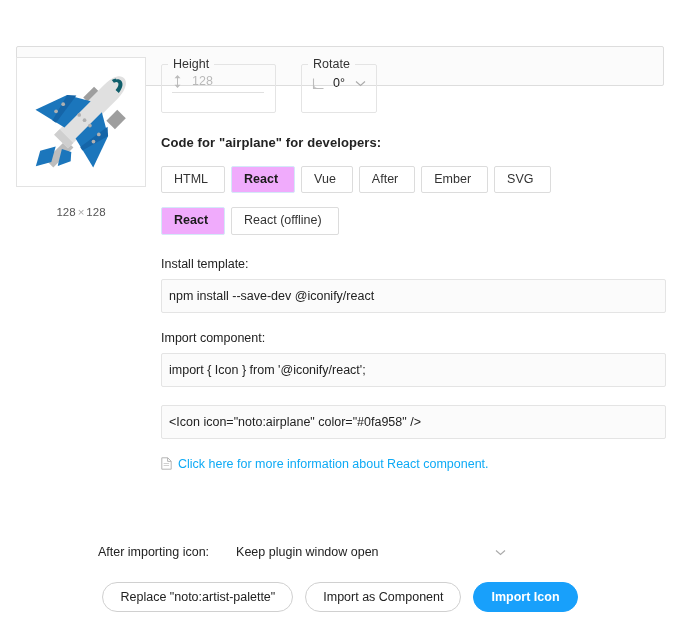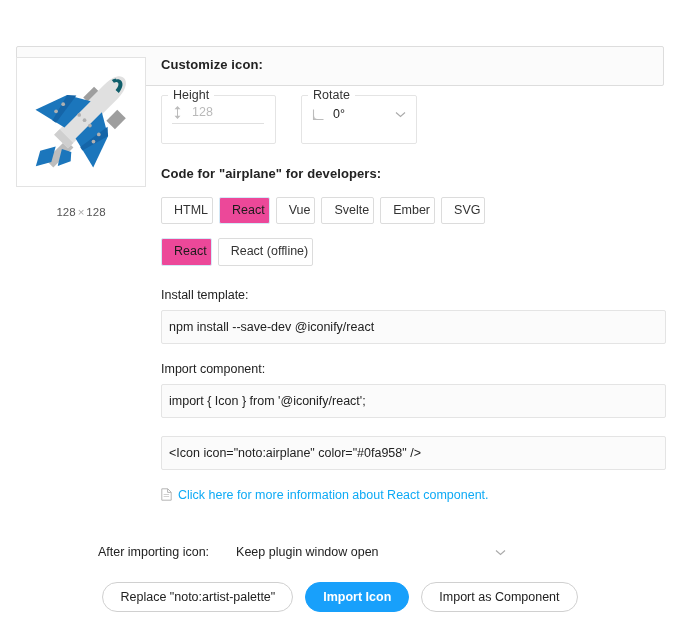--- a/index.html
+++ b/index.html
@@ -61,21 +61,21 @@
     border-radius: 2px;
     height: 56px;
     position: relative;
   }
   fieldset.ctl legend {
     font-size: 12.5px; color: #333333;
     padding: 0 5px; margin-left: 6px;
   }
   .ctl-height { width: 115px; }
   .ctl-flip   { width: 88px; }
-  .ctl-rotate { width: 116px; }
+  .ctl-rotate { width: 76px; }
 
   .ctl-body {
     display: flex; align-items: center; height: 30px;
     padding: 0 10px; margin-top: -3px;
   }
   .ico { flex: 0 0 auto; display: inline-flex; align-items: center; }
 
   .height-input {
     display: flex; align-items: center; gap: 9px;
     border-bottom: 1px solid #e0e0e0;
@@ -90,30 +90,30 @@
   .rotate-left { display: flex; align-items: center; gap: 8px; }
   .rotate-value { font-size: 12.5px; color: #222222; }
 
   
   .tabs { display: flex; gap: 6px; margin-bottom: 14px; flex-wrap: wrap; }
   .tab {
     border: 1px solid #dcdcdc;
     background: #ffffff;
     border-radius: 2px;
     font-size: 12.5px; color: #333333;
-    padding: 5px 4px 6px 12px;
+    padding: 5px 16px 6px 12px;
     cursor: pointer;
     line-height: 1.15;
     white-space: nowrap;
   }
   .tab.active {
-    background: #ec4899;
+    background: #f0abfc;
     border-color: #d4e9f7;
     color: #1b1b1b;
-    font-weight: normal;
+    font-weight: bold;
   }
   .tabs-sub { margin-bottom: 22px; }
 
   
   .label {
     font-size: 12.5px; color: #222222;
     margin: 0 0 8px 0;
   }
   .codebox {
     border: 1px solid #e4e4e4;
@@ -221,21 +221,20 @@
         <circle fill="#b0b0b0" cx="78" cy="86" r="2.1"></circle>
       </svg>
     </span>
   </div>
   <div class="preview-size">
     <span>128</span><span class="x">×</span><span>128</span>
   </div>
 
   <div class="main">
 
-    <h2 class="section-title">Customize icon:</h2>
 
     <div class="customize-row">
 
       <fieldset class="ctl ctl-height">
         <legend>Height</legend>
         <div class="ctl-body">
           <div class="height-input">
             <span class="ico">
               <svg width="11" height="15" viewBox="0 0 11 15" aria-hidden="true">
                 <path d="M5.5 1l3 3.2H2.5zM5.5 14l3-3.2H2.5z" fill="#bcbcbc"></path>
@@ -269,21 +268,21 @@
       </fieldset>
 
     </div>
 
     <h2 class="section-title">Code for "airplane" for developers:</h2>
 
     <div class="tabs">
       <button class="tab">HTML</button>
       <button class="tab active">React</button>
       <button class="tab">Vue</button>
-      <button class="tab">Svelte</button>
+      <button class="tab">After</button>
       <button class="tab">Ember</button>
       <button class="tab">SVG</button>
     </div>
 
     <div class="tabs tabs-sub">
       <button class="tab active">React</button>
       <button class="tab">React (offline)</button>
     </div>
 
     <p class="label">Install template:</p>
@@ -315,17 +314,17 @@
       <span class="ico">
         <svg width="11" height="7" viewBox="0 0 11 7" aria-hidden="true">
           <path d="M1 1.5L5.5 5.5 10 1.5" stroke="#aaaaaa" stroke-width="1.1" fill="none"></path>
         </svg>
       </span>
     </span>
   </div>
 
   <div class="buttons-row">
     <button class="btn">Replace "noto:artist-palette"</button>
+    <button class="btn">Import as Component</button>
     <button class="btn primary">Import Icon</button>
-    <button class="btn">Import as Component</button>
   </div>
 
 </div>
 
 </body></html>

